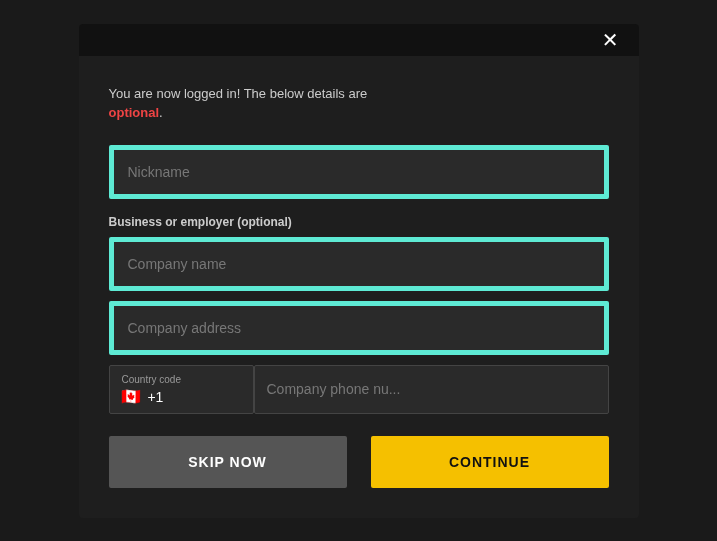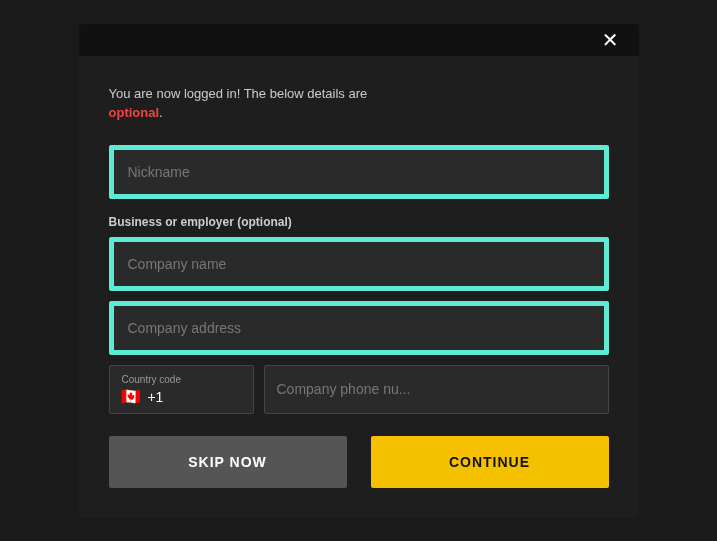--- a/index.html
+++ b/index.html
@@ -93,21 +93,20 @@
       border-radius: 2px;
       outline: none;
     }
 
     .form-input::placeholder {
       color: #777;
     }
 
     .phone-row {
       display: flex;
-      gap: 10px;
       margin-bottom: 10px;
     }
 
     .country-code-btn {
       background: #2a2a2a;
       border: 1px solid #444;
       color: #fff;
       padding: 8px 12px;
       border-radius: 2px;
       cursor: pointer;

